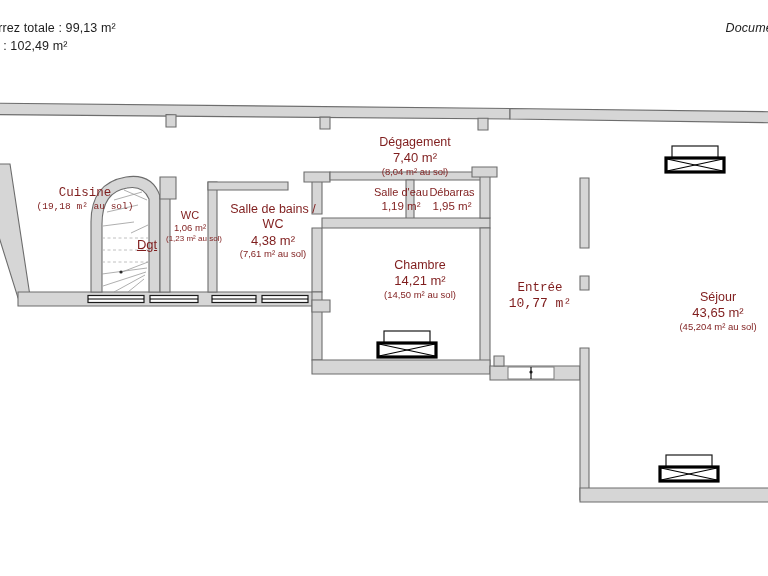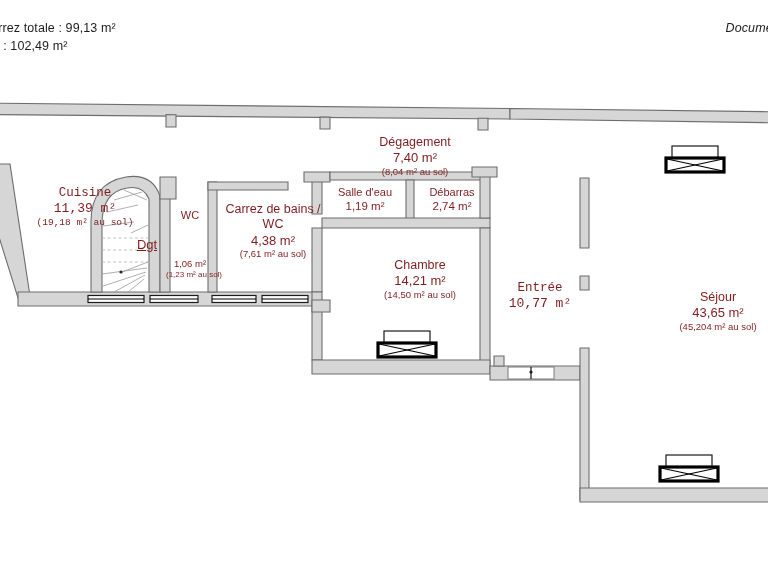--- a/index.html
+++ b/index.html
@@ -50,25 +50,25 @@
     pointer-events: none;
   }
   .room-label .nm { display: block; font-size: 12.5px; }
   .room-label .ar { display: block; font-size: 13px; }
   .room-label .sub { display: block; font-size: 9.5px; }
 
   .lbl-cuisine { left: 0px;  top: 186px; width: 170px; font-family: Liberation Mono, monospace; }
   .lbl-dgt     { left: 112px; top: 237px; width: 70px; text-decoration: underline; }
   .lbl-wc      { left: 166px; top: 209px; width: 48px; }
   .lbl-wc .nm  { font-size: 11px; }
-  .lbl-wc .ar  { font-size: 9.5px; margin-top: 36px; }
+  .lbl-wc .ar  { font-size: 9.5px; }
   .lbl-wc .sub { font-size: 8px; }
   .lbl-sdb     { left: 207px; top: 202px; width: 132px; }
   .lbl-degagement { left: 330px; top: 135px; width: 170px; }
-  .lbl-salledeau  { left: 324px; top: 186px; width: 82px; }
+  .lbl-salledeau  { left: 324px; top: 186px; width: 82px; padding-left: 36px; }
   .lbl-salledeau .nm { font-size: 11px; }
   .lbl-salledeau .ar { font-size: 11.5px; }
   .lbl-debarras   { left: 410px; top: 186px; width: 84px; }
   .lbl-debarras .nm { font-size: 11px; }
   .lbl-debarras .ar { font-size: 11.5px; }
   .lbl-chambre { left: 340px; top: 258px; width: 160px; }
   .lbl-entree  { left: 487px; top: 281px; width: 106px; font-family: Liberation Mono, monospace; }
   .lbl-sejour  { left: 630px; top: 290px; width: 176px; }
   .lbl-dgt .nm { font-size: 13px; }
 </style>
@@ -237,55 +237,54 @@
       <rect class="winout" x="672" y="146" width="46" height="14"></rect>
       <rect class="winbox" x="666" y="158" width="58" height="14"></rect>
       <line class="winx" x1="667" y1="159" x2="723" y2="171"></line>
       <line class="winx" x1="667" y1="171" x2="723" y2="159"></line>
     </g>
 
   </svg>
 
   <div class="room-label lbl-cuisine">
     <span class="nm">Cuisine</span>
-    <span class="ar">11,39 m²</span>
     <span class="sub">(19,18 m² au sol)</span>
   </div>
 
   <div class="room-label lbl-dgt">
     <span class="nm">Dgt</span>
   </div>
 
   <div class="room-label lbl-wc">
     <span class="nm">WC</span>
     <span class="ar">1,06 m²</span>
     <span class="sub">(1,23 m² au sol)</span>
   </div>
 
   <div class="room-label lbl-sdb">
-    <span class="nm">Carrez de bains /</span>
+    <span class="nm">Salle de bains /</span>
     <span class="nm">WC</span>
     <span class="ar">4,38 m²</span>
     <span class="sub">(7,61 m² au sol)</span>
   </div>
 
   <div class="room-label lbl-degagement">
     <span class="nm">Dégagement</span>
     <span class="ar">7,40 m²</span>
     <span class="sub">(8,04 m² au sol)</span>
   </div>
 
   <div class="room-label lbl-salledeau">
     <span class="nm">Salle d'eau</span>
     <span class="ar">1,19 m²</span>
   </div>
 
   <div class="room-label lbl-debarras">
     <span class="nm">Débarras</span>
-    <span class="ar">2,74 m²</span>
+    <span class="ar">1,95 m²</span>
   </div>
 
   <div class="room-label lbl-chambre">
     <span class="nm">Chambre</span>
     <span class="ar">14,21 m²</span>
     <span class="sub">(14,50 m² au sol)</span>
   </div>
 
   <div class="room-label lbl-entree">
     <span class="nm">Entrée</span>

